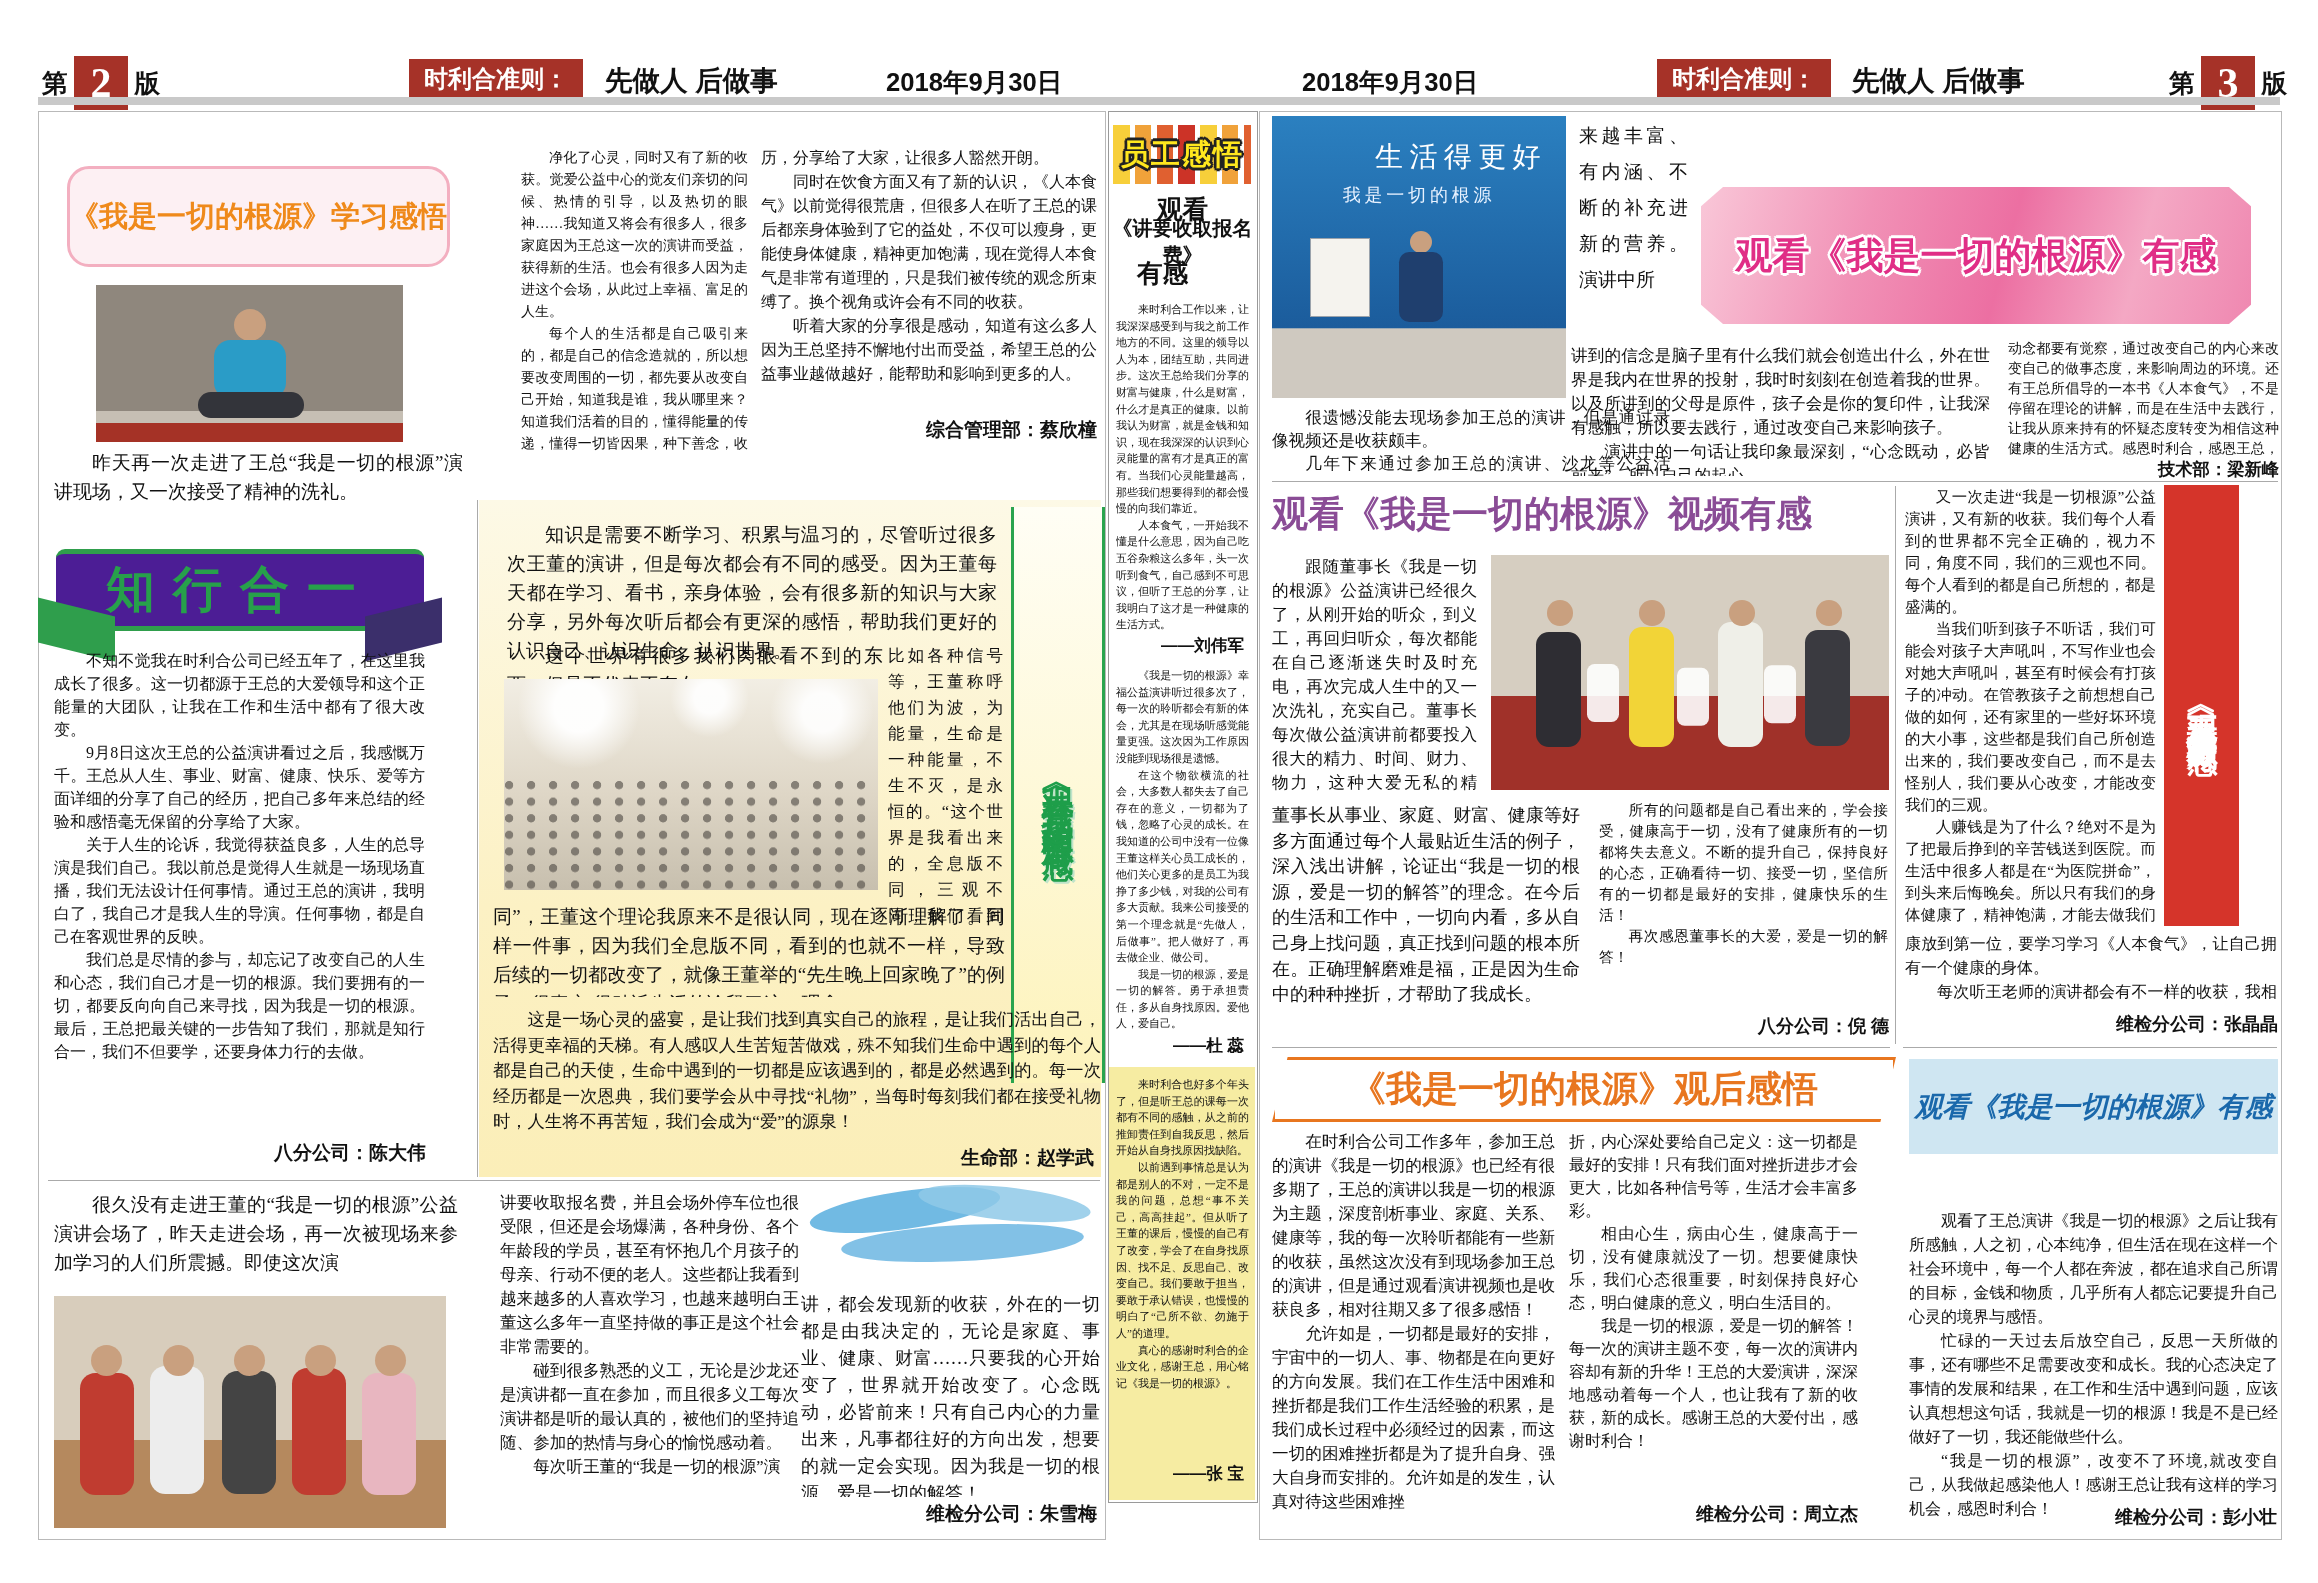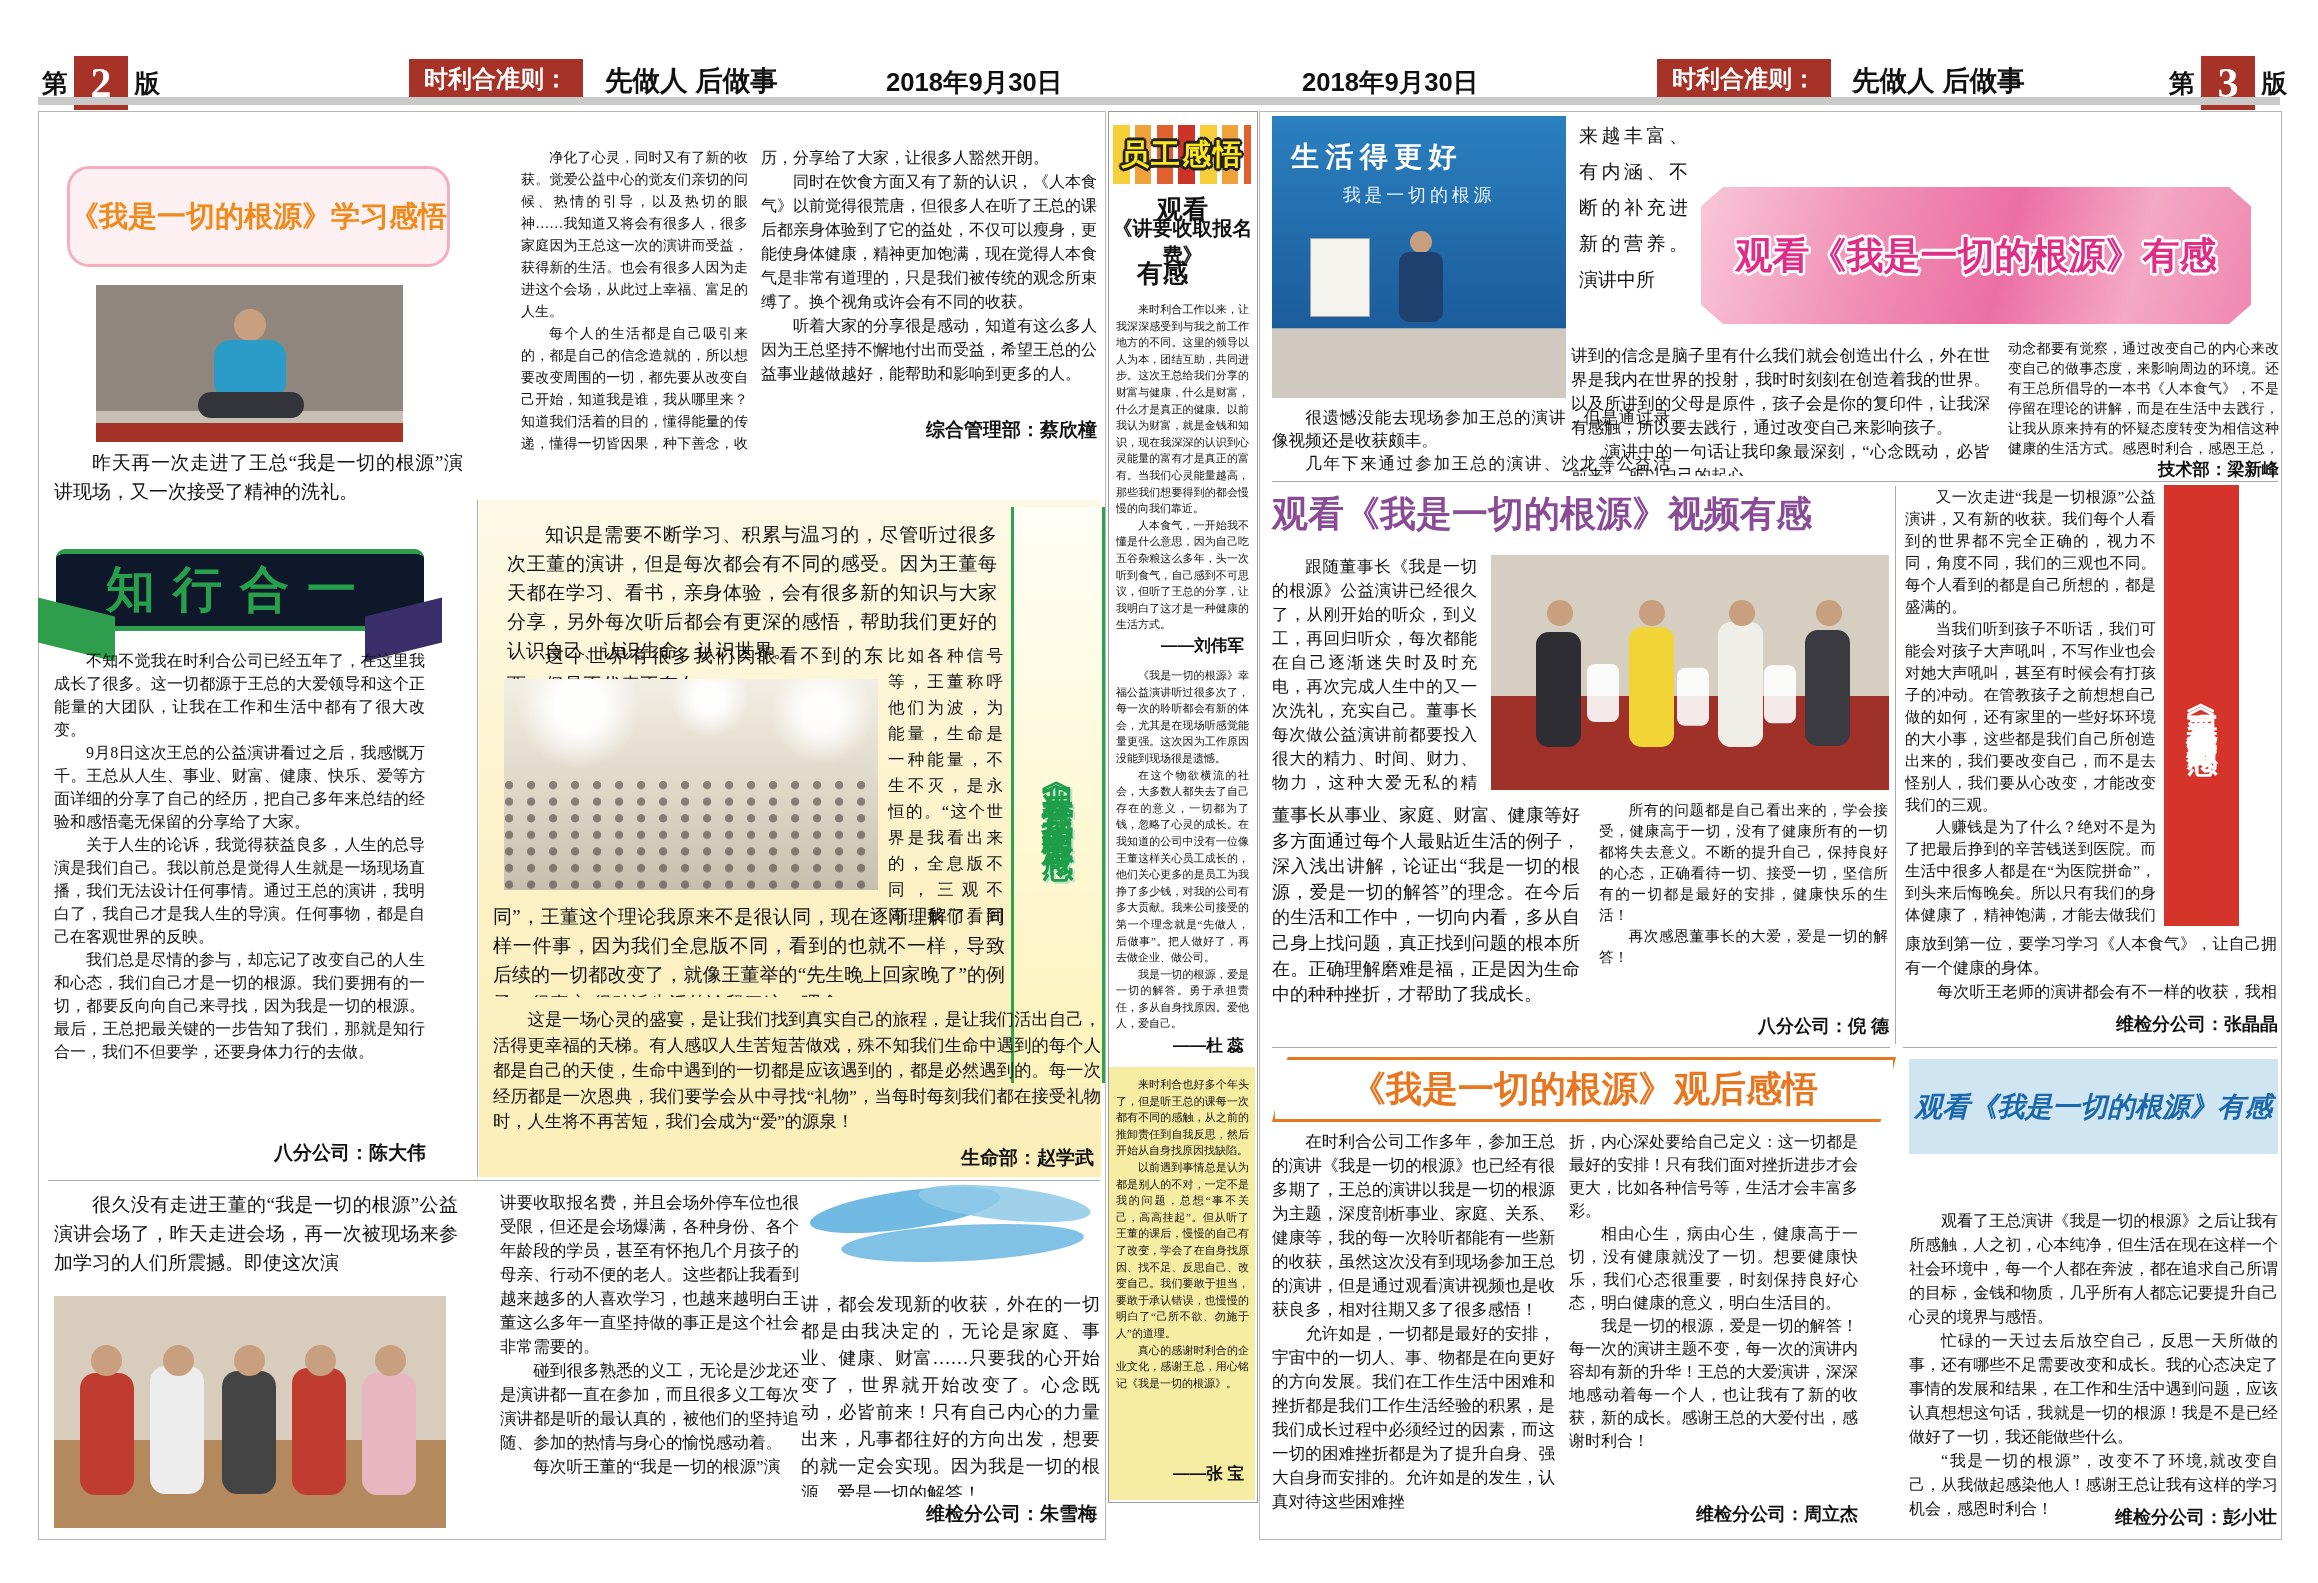--- a/index.html
+++ b/index.html
@@ -21,21 +21,21 @@
   .divline{position:absolute;background:#aaaaaa;}
   .photo{position:absolute;overflow:hidden;}
   .vstrip{position:absolute;writing-mode:vertical-rl;text-orientation:upright;display:flex;align-items:center;justify-content:center;
           font-family:"Liberation Sans",sans-serif;font-weight:bold;overflow:hidden;}
   .outline-white{text-shadow:-1.9px -1.9px 0 #fff,1.9px -1.9px 0 #fff,-1.9px 1.9px 0 #fff,1.9px 1.9px 0 #fff,0 2.6px 0 #fff,0 -2.6px 0 #fff,2.6px 0 0 #fff,-2.6px 0 0 #fff;}
   .outline-black{text-shadow:-1.9px -1.9px 0 #222,1.9px -1.9px 0 #222,-1.9px 1.9px 0 #222,1.9px 1.9px 0 #222,0 2.6px 0 #222,0 -2.6px 0 #222,2.6px 0 0 #222,-2.6px 0 0 #222;}
   .center{display:flex;align-items:center;justify-content:center;text-align:center;}
   
   .studybox{background:#fdf0f3;border:3.8px solid #f3afc0;border-radius:22px;}
   
-  .ribbon{background:#0f172a;border-top:5.1px solid #2f9e4c;border-bottom:5.1px solid #2f9e4c;border-radius:9px;}
+  .ribbon{background:#4c1d95;border-top:5.1px solid #2f9e4c;border-bottom:5.1px solid #2f9e4c;border-radius:9px;}
   .ribbon .tailL,.ribbon .tailR{position:absolute;width:77px;height:45px;background:#2f9e4c;}
   .ribbon .tailL{left:-18px;bottom:-25.6px;transform:skewY(14deg);}
   .ribbon .tailR{right:-18px;bottom:-25.6px;transform:skewY(-14deg);background:#3b2f6b;}
   .yellowblock{background:linear-gradient(180deg,#fdf9e6 0%,#fcf1c4 60%,#fbeeb8 100%);}
   .greenstrip{background:linear-gradient(180deg,#fffef5,#fdf3bb);border-left:3.8px solid #2aa44e;border-right:3.8px solid #2aa44e;color:#1e9e4a;
               text-shadow:1.9px 1.9px 0 #bfe3c9;}
   .stripes{background:repeating-linear-gradient(90deg,#f7cf3a 0 16.6px,#ffffff 16.6px 22px,#f0a23a 22px 38px,#ffffff 38px 44px,#e06030 44px 60px,#ffffff 60px 65px,#cc3327 65px 82px,#ffffff 82px 87px);text-align:right;}
   .yellowletter{background:#f6eca2;}
   .pinkbanner{background:linear-gradient(105deg,#f9c7d8 0%,#f191b6 30%,#ec6fa2 55%,#f4a8c4 78%,#ef87b0 100%);
               clip-path:polygon(4% 0,96% 0,100% 14%,100% 86%,96% 100%,4% 100%,0 86%,0 14%);}
@@ -192,21 +192,21 @@
 
   <div class="abs yellowletter" style="left:1109px;top:1067px;width:146px;height:433px;"></div>
   <div class="t" style="left:1116px;top:1076px;width:133px;height:381px;font-size:11px;line-height:16.6px;">
     <p>来时利合也好多个年头了，但是听王总的课每一次都有不同的感触，从之前的推卸责任到自我反思，然后开始从自身找原因找缺陷。</p>
     <p>以前遇到事情总是认为都是别人的不对，一定不是我的问题，总想“事不关己，高高挂起”。但从听了王董的课后，慢慢的自己有了改变，学会了在自身找原因、找不足、反思自己、改变自己。我们要敢于担当，要敢于承认错误，也慢慢的明白了“己所不欲、勿施于人”的道理。</p>
     <p>真心的感谢时利合的企业文化，感谢王总，用心铭记《我是一切的根源》。</p>
   </div>
   <div class="sig" style="left:1116px;top:1463px;width:128px;font-size:16.6px;">——张  宝</div>
 
   <div class="photo" style="left:1272px;top:116px;width:294px;height:282px;background:linear-gradient(#2b80c0,#1b5c9c 75%,#cfc9c0 75.5%);">
-    <div class="abs sans" style="left:19px;top:22px;width:256px;text-align:left;color:#fff;font-size:28px;font-weight:bold;letter-spacing:6.4px;">生活得更好</div>
+    <div class="abs sans" style="left:19px;top:22px;width:256px;text-align:right;color:#fff;font-size:28px;font-weight:normal;letter-spacing:6.4px;">生活得更好</div>
     <div class="abs sans" style="left:19px;top:67px;width:256px;text-align:center;color:#e8f2ff;font-size:18px;letter-spacing:3.8px;">我是一切的根源</div>
     <div class="abs" style="left:38px;top:122px;width:58px;height:77px;background:#f5f3ee;border:1.9px solid #9aa2ab;"></div>
     <div class="abs" style="left:138px;top:115px;width:22px;height:22px;border-radius:50%;background:#c9a07f;"></div>
     <div class="abs" style="left:127px;top:136px;width:44px;height:70px;border-radius:10.2px;background:#1f3f6e;"></div>
   </div>
 
   <div class="t" style="left:1579px;top:118px;width:109px;height:211px;font-size:19px;line-height:36px;">
     <p class="cont">来越丰富、有内涵、不断的补充进新的营养。演讲中所</p>
   </div>
 

